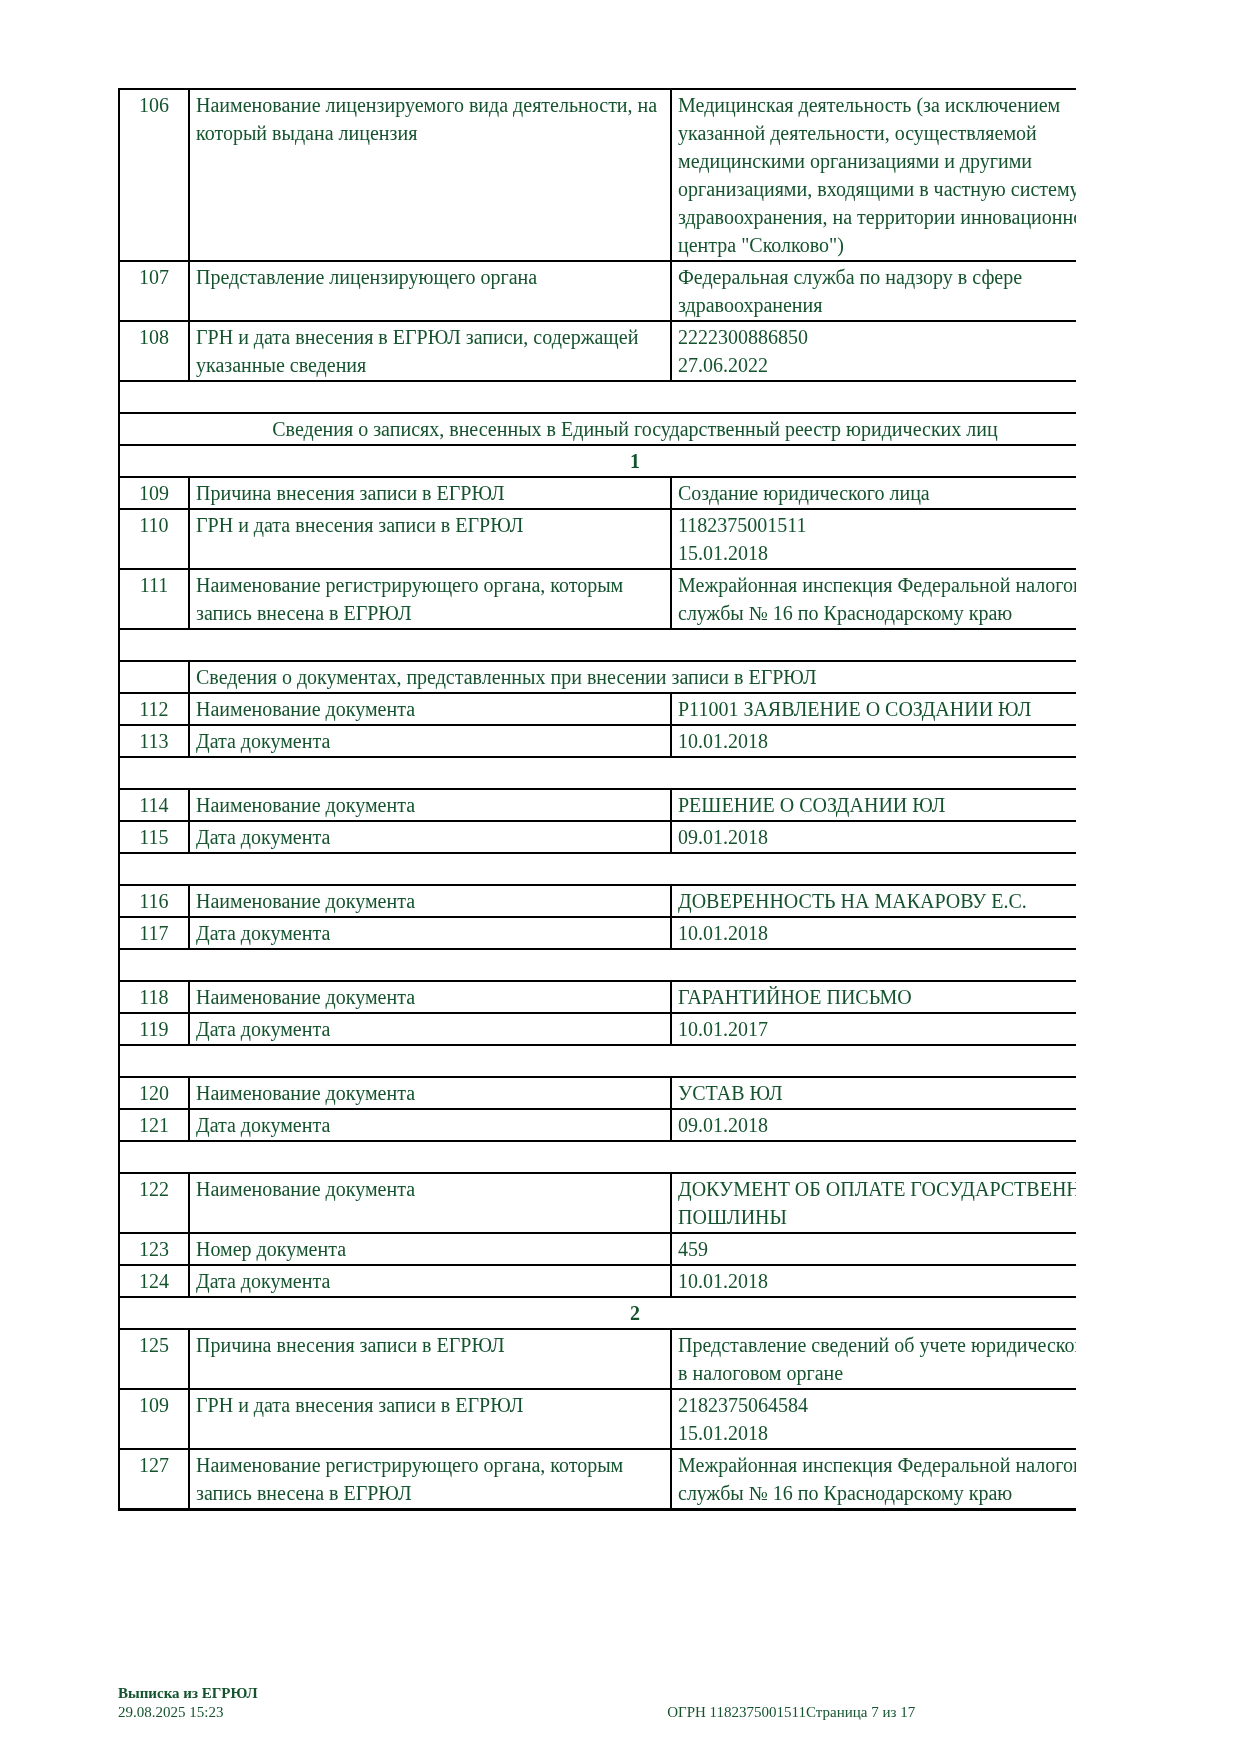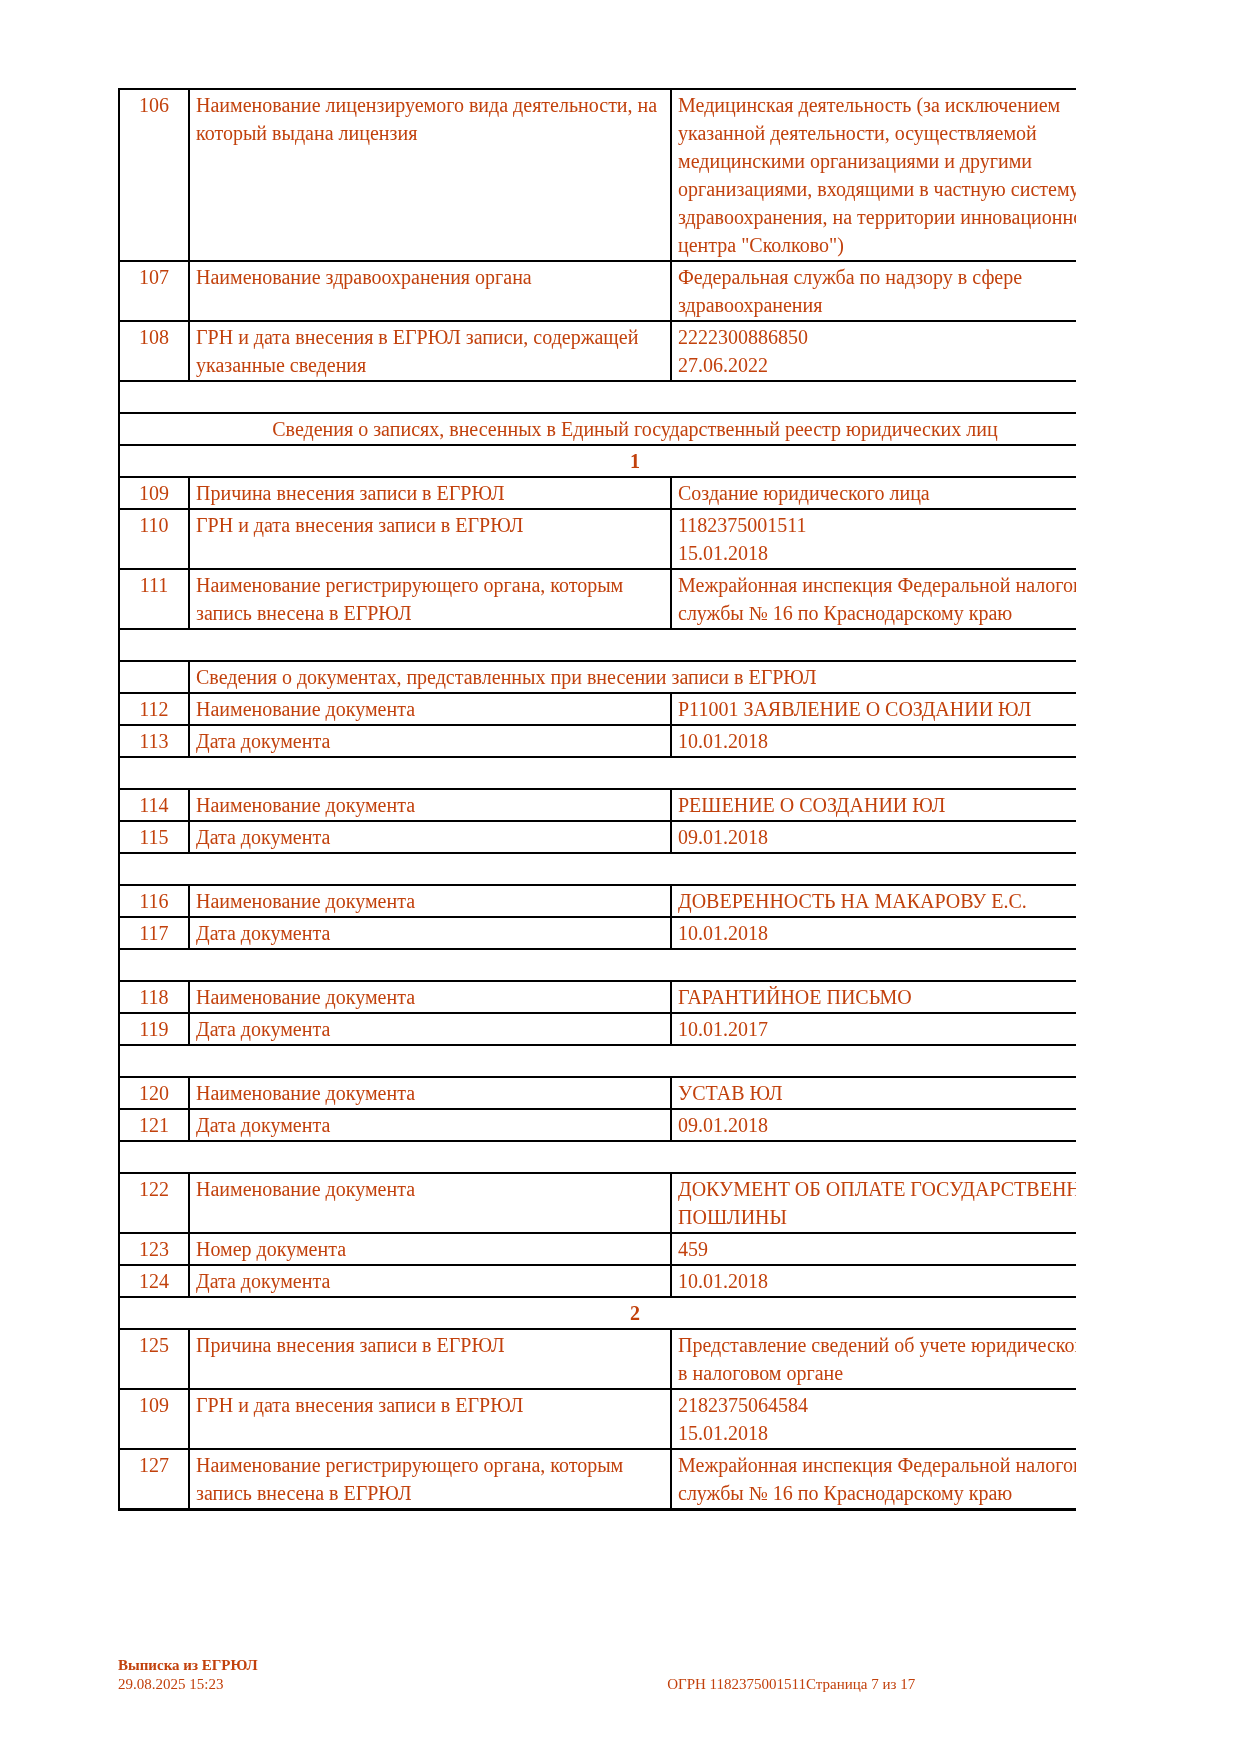--- a/index.html
+++ b/index.html
@@ -3,21 +3,21 @@
 <meta charset="utf-8">
 <style>
   html, body { margin: 0; padding: 0; }
   .page {
     position: relative;
     width: 1076px;
     height: 1755px;
     background: #ffffff;
     overflow: hidden;
     font-family: "Liberation Serif", "DejaVu Serif", serif;
-    color: #c2410c;
+    color: #14532d;
   }
   table.egrul {
     position: absolute;
     left: 118px;
     top: 88px;
     width: 1032px;
     border-collapse: collapse;
     table-layout: fixed;
   }
   col.c-num   { width: 70px; }
@@ -49,21 +49,21 @@
   .footer {
     position: absolute;
     left: 118px;
     top: 1656px;
     width: 1032px;
     display: flex;
     align-items: flex-end;
     font-size: 15px;
     line-height: 19px;
   }
-  .footer .f-left   { flex: 1; text-align: left; }
+  .footer .f-left   { flex: 1; text-align: left; margin-top: 28px; }
   .footer .f-center { flex: 1; text-align: right; }
   .footer .f-right  { flex: 1; text-align: left; }
   .footer .doc-type { font-weight: bold; }
 </style>
 </head>
 <body>
 
 <div class="page">
 
   <table class="egrul">
@@ -73,21 +73,21 @@
       <col class="c-value">
     </colgroup>
     <tbody>
         <tr>
           <td class="num">106</td>
           <td class="label">Наименование лицензируемого вида деятельности, на который выдана лицензия</td>
           <td class="value">Медицинская деятельность (за исключением указанной деятельности, осуществляемой медицинскими организациями и другими организациями, входящими в частную систему здравоохранения, на территории инновационного центра "Сколково")</td>
         </tr>
         <tr>
           <td class="num">107</td>
-          <td class="label">Наименование здравоохранения органа</td>
+          <td class="label">Представление лицензирующего органа</td>
           <td class="value">Федеральная служба по надзору в сфере здравоохранения</td>
         </tr>
         <tr>
           <td class="num">108</td>
           <td class="label">ГРН и дата внесения в ЕГРЮЛ записи, содержащей указанные сведения</td>
           <td class="value">2222300886850
 27.06.2022</td>
         </tr>
         <tr>
           <td class="spacer" colspan="3"></td>

